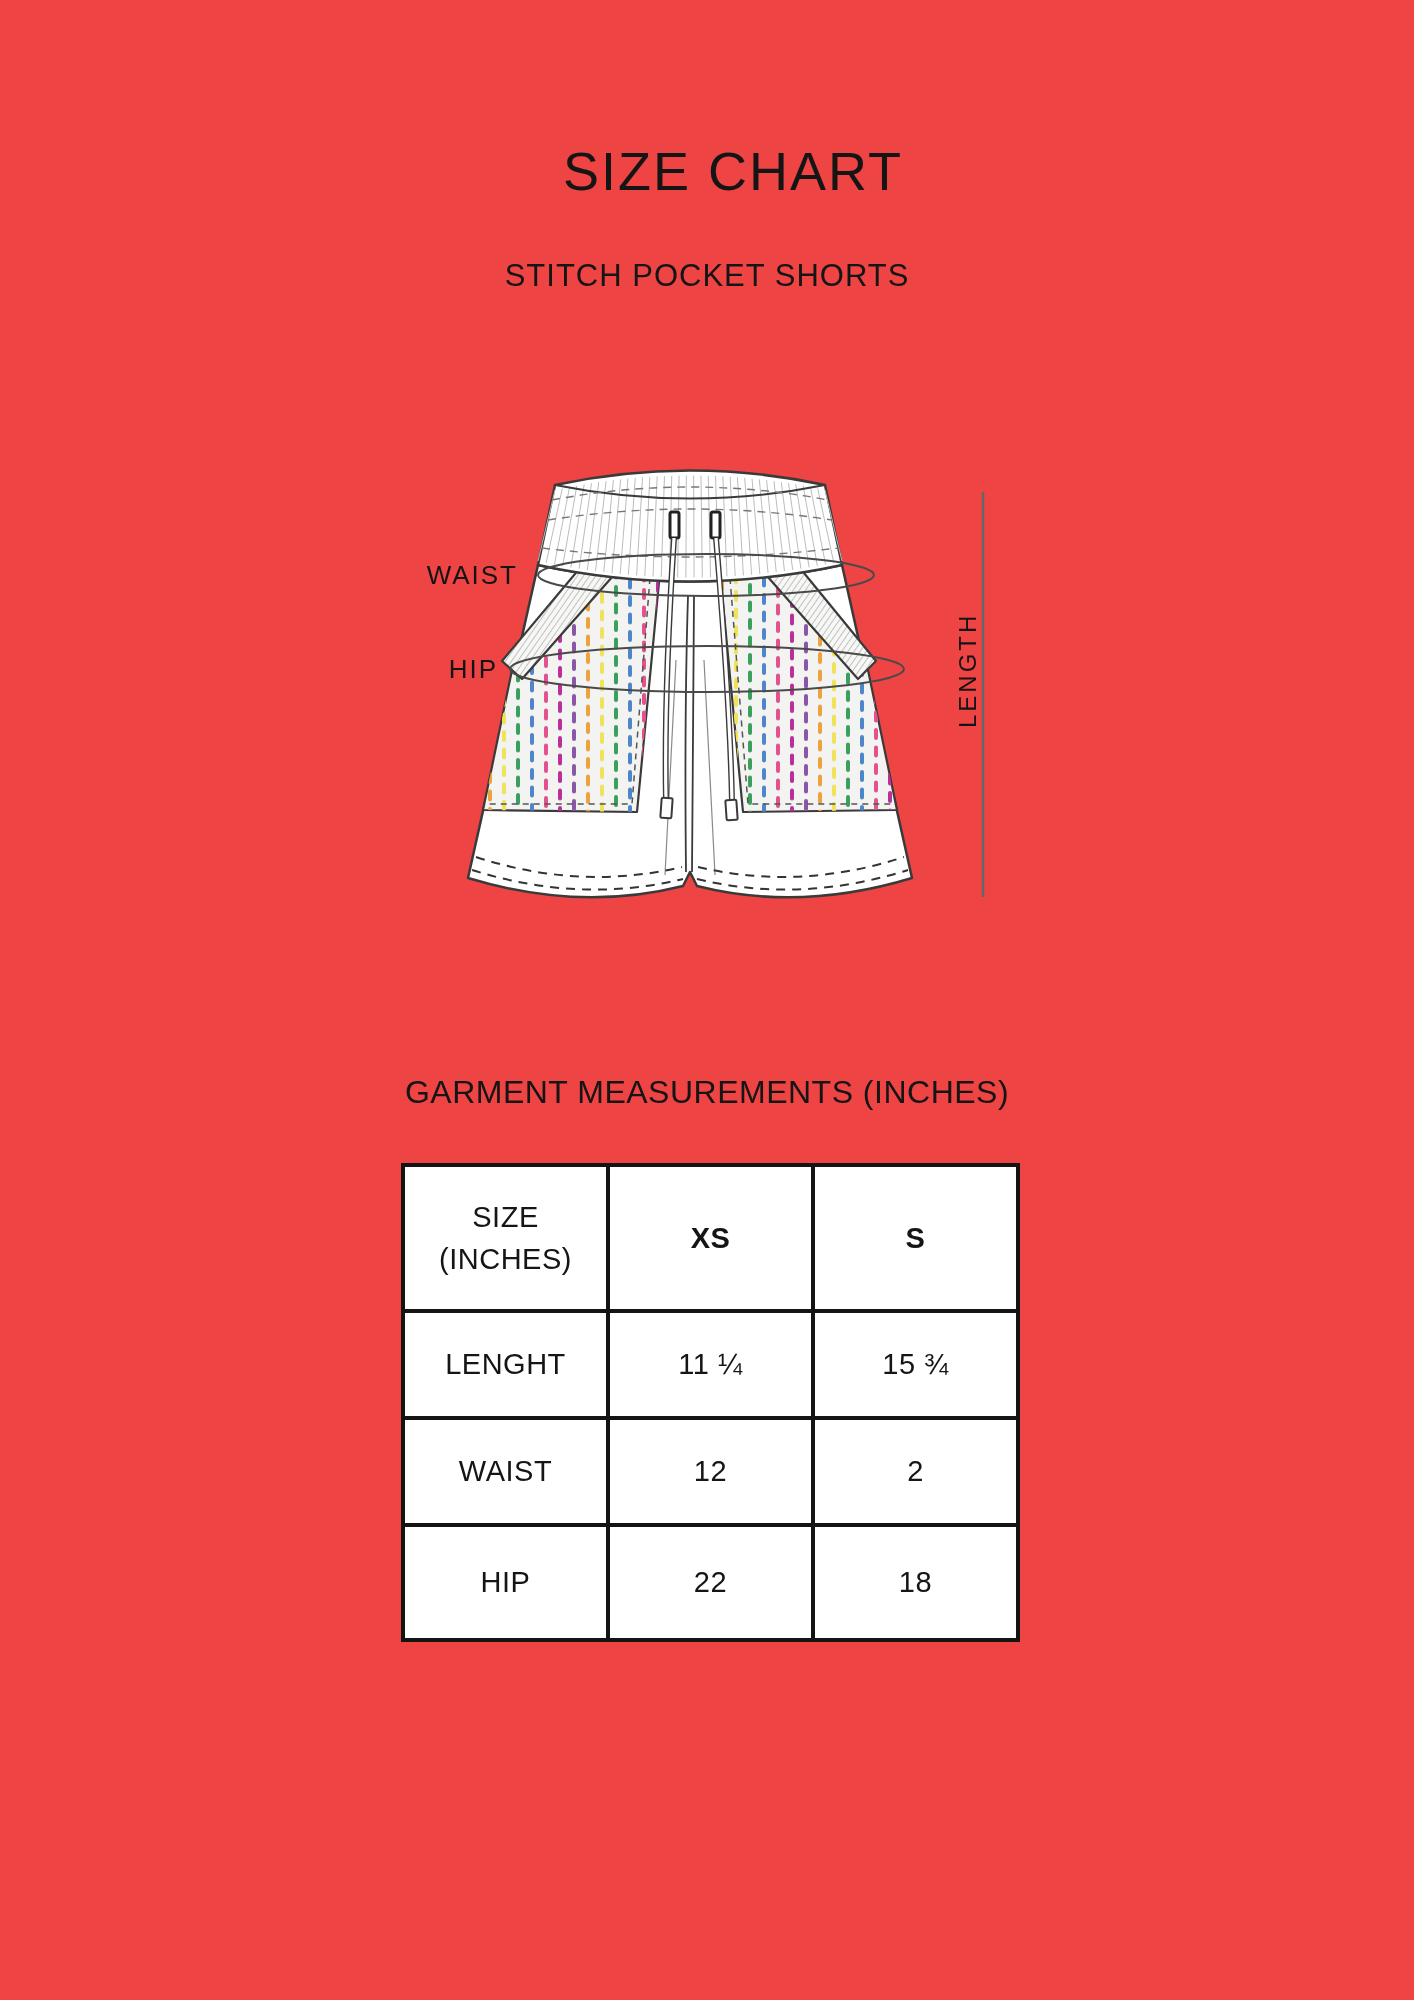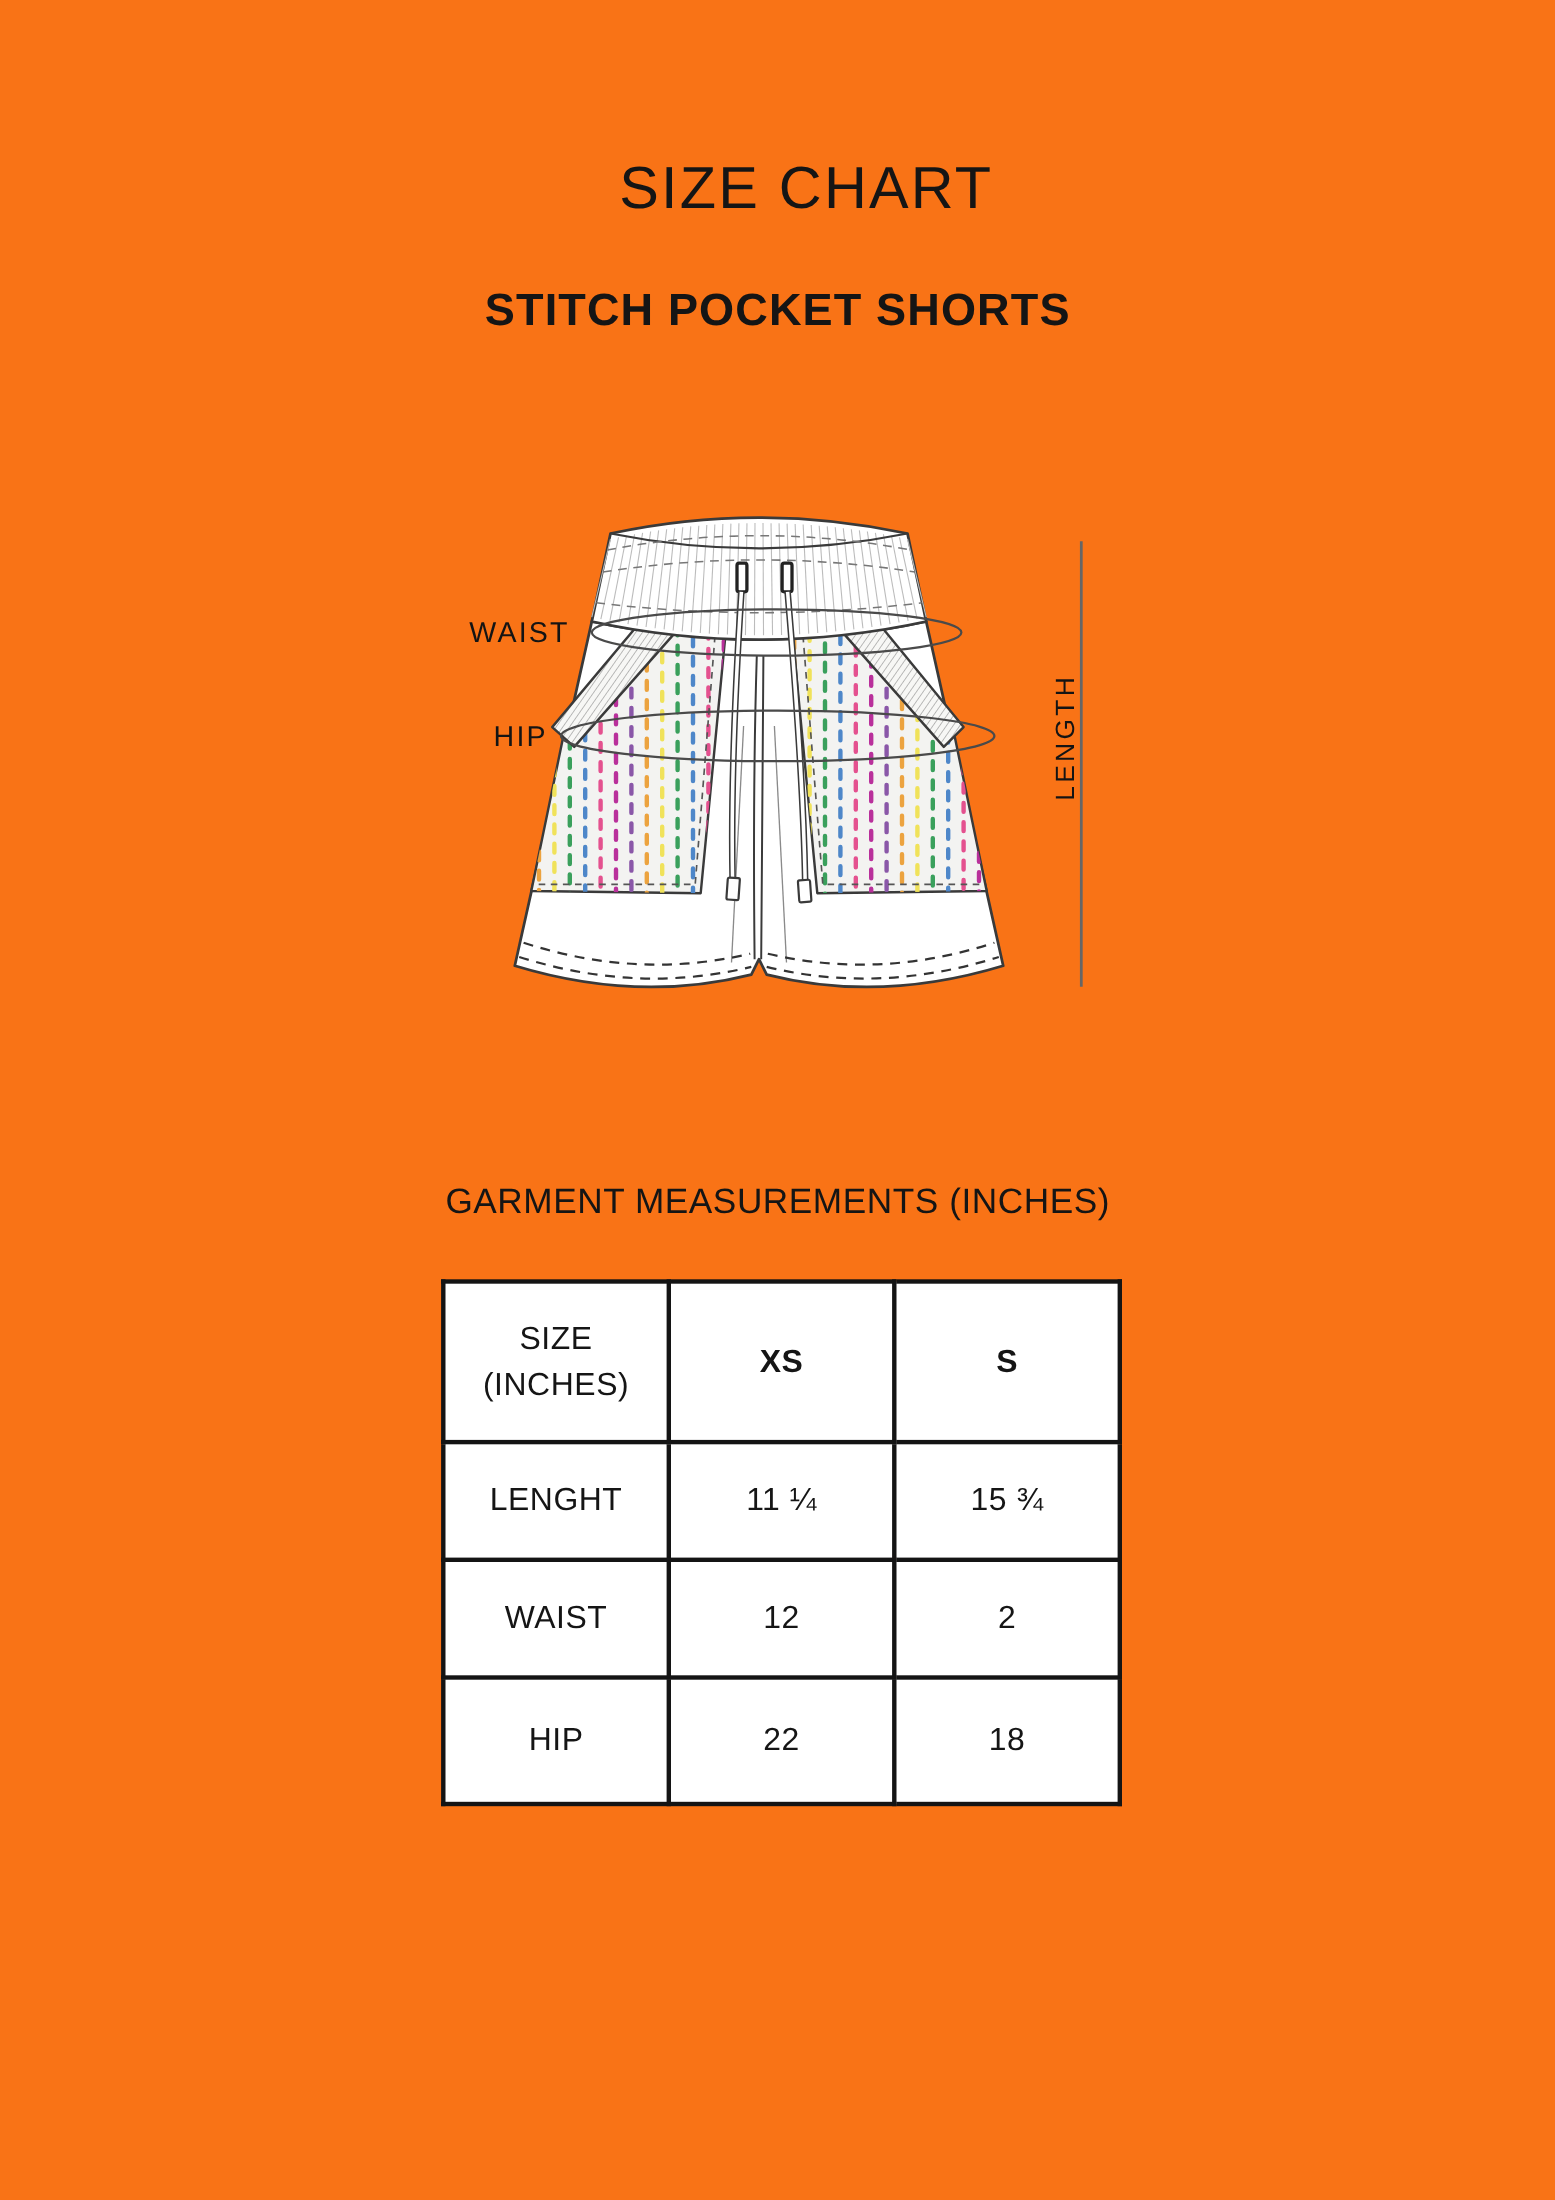--- a/index.html
+++ b/index.html
@@ -1,20 +1,20 @@
 <!DOCTYPE html>
 <html><head>
 <meta charset="utf-8">
 <style>
   html,body{margin:0;padding:0;background:#ffffff;}
   body{width:1414px;height:2000px;font-family:"Liberation Sans",sans-serif;color:#151515;}
-  .page{position:relative;width:1414px;height:2000px;background:#f97316;overflow:hidden;}
+  .page{position:relative;width:1414px;height:2000px;background:#ef4444;overflow:hidden;}
   .centered{position:absolute;left:0;width:100%;text-align:center;white-space:nowrap;}
   .title{top:140px;left:26px;font-size:54px;font-weight:500;letter-spacing:2px;}
-  .subtitle{top:258px;font-size:41px;font-weight:700;letter-spacing:1px;}
+  .subtitle{top:258px;font-size:31px;font-weight:400;letter-spacing:1px;}
   .section-heading{top:1074px;font-size:32px;font-weight:500;letter-spacing:0.5px;}
   .figure-wrap{position:absolute;left:380px;top:360px;width:620px;height:560px;}
   svg{display:block;}
   svg text{font-family:"Liberation Sans",sans-serif;}
   table.size-table{position:absolute;left:401px;top:1163px;width:582px;border-collapse:collapse;table-layout:fixed;}
   table.size-table td{border:4px solid #141414;width:185px;text-align:center;vertical-align:middle;
     font-size:29px;letter-spacing:0.5px;padding:0 8px;background:#ffffff;}
   tr.head-row td{height:142px;}
   tr.data-row td{height:103px;text-align:center;}
   tr.data-row.last td{height:111px;}

